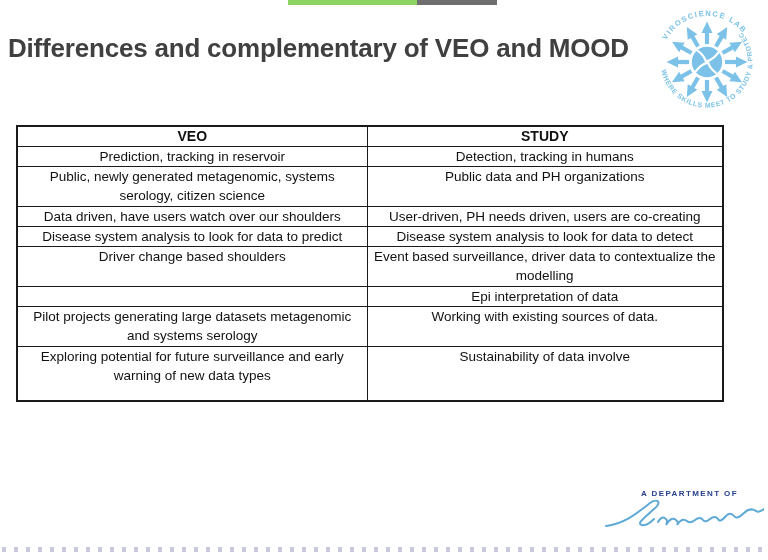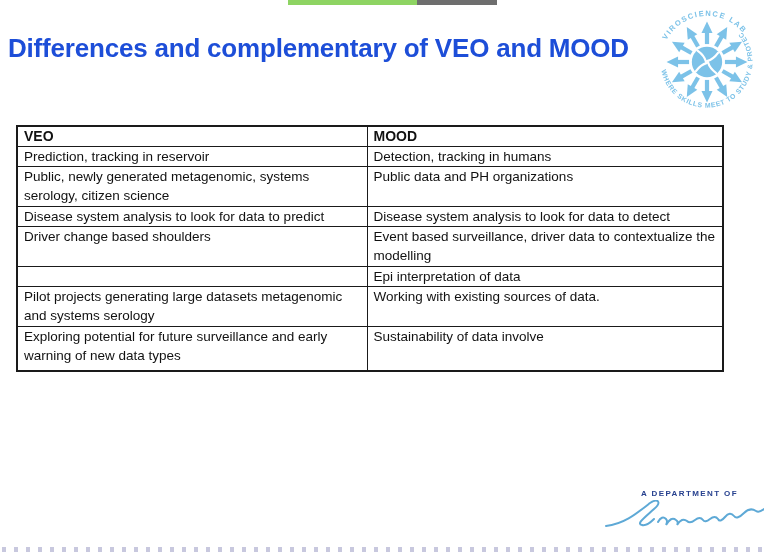--- a/index.html
+++ b/index.html
@@ -11,41 +11,41 @@
     font-family:"Liberation Sans", sans-serif;
   }
   
   .bar-green { position:absolute; left:288px; top:0; width:129px; height:5px; background:#8ed463; }
   .bar-gray  { position:absolute; left:417px; top:0; width:80px;  height:5px; background:#6e6e6e; }
 
   
   .title {
     position:absolute; left:8px; top:33px;
     font-size:26px; font-weight:bold; letter-spacing:-0.2px;
-    color:#1d4ed8; white-space:nowrap;
+    color:#404040; white-space:nowrap;
   }
 
   
   .logo { position:absolute; right:1px; top:5px; width:120px; height:114px; }
 
   
   .vtable {
     position:absolute; left:16px; top:125px; width:706px;
     border-collapse:collapse; table-layout:fixed;
     font-size:13.5px; line-height:19px; color:#111;
     border:2px solid #1a1a1a;
   }
   .vtable th, .vtable td {
     border:1.5px solid #1a1a1a;
-    vertical-align:top; text-align:left;
+    vertical-align:top; text-align:center;
     padding:0 6px; overflow:hidden;
   }
   .vtable th { font-weight:bold; font-size:14px; }
   tr.h19 { height:19px; } tr.h20 { height:20px; }
-  tr.h40 { height:40px; } tr.h43 { height:44px; }
+  tr.h40 { height:40px; } tr.h43 { height:54px; }
 
   
   .footer {
     position:absolute; right:30px; top:489px;
     display:flex; align-items:baseline; gap:10px;
   }
   .dept-label {
     font-size:8px; font-weight:bold; letter-spacing:1.4px;
     color:#27418f;
   }
@@ -115,29 +115,33 @@
   </svg>
 
   <table class="vtable">
     <colgroup>
         <col style="width:350px">
         <col style="width:356px">
       </colgroup>
     <tbody>
         <tr class="h20">
       <th>VEO</th>
-      <th>MOOD</th>
+      <th>STUDY</th>
     </tr>
     <tr class="h20">
       <td>Prediction, tracking in reservoir</td>
       <td>Detection, tracking in humans</td>
     </tr>
     <tr class="h40">
       <td>Public, newly generated metagenomic, systems serology, citizen science</td>
       <td>Public data and PH organizations</td>
+    </tr>
+    <tr class="h20">
+      <td>Data driven, have users watch over our shoulders</td>
+      <td>User-driven, PH needs driven, users are co-creating</td>
     </tr>
     <tr class="h20">
       <td>Disease system analysis to look for data to predict</td>
       <td>Disease system analysis to look for data to detect</td>
     </tr>
     <tr class="h40">
       <td>Driver change based shoulders</td>
       <td>Event based surveillance, driver data to contextualize the modelling</td>
     </tr>
     <tr class="h19">

